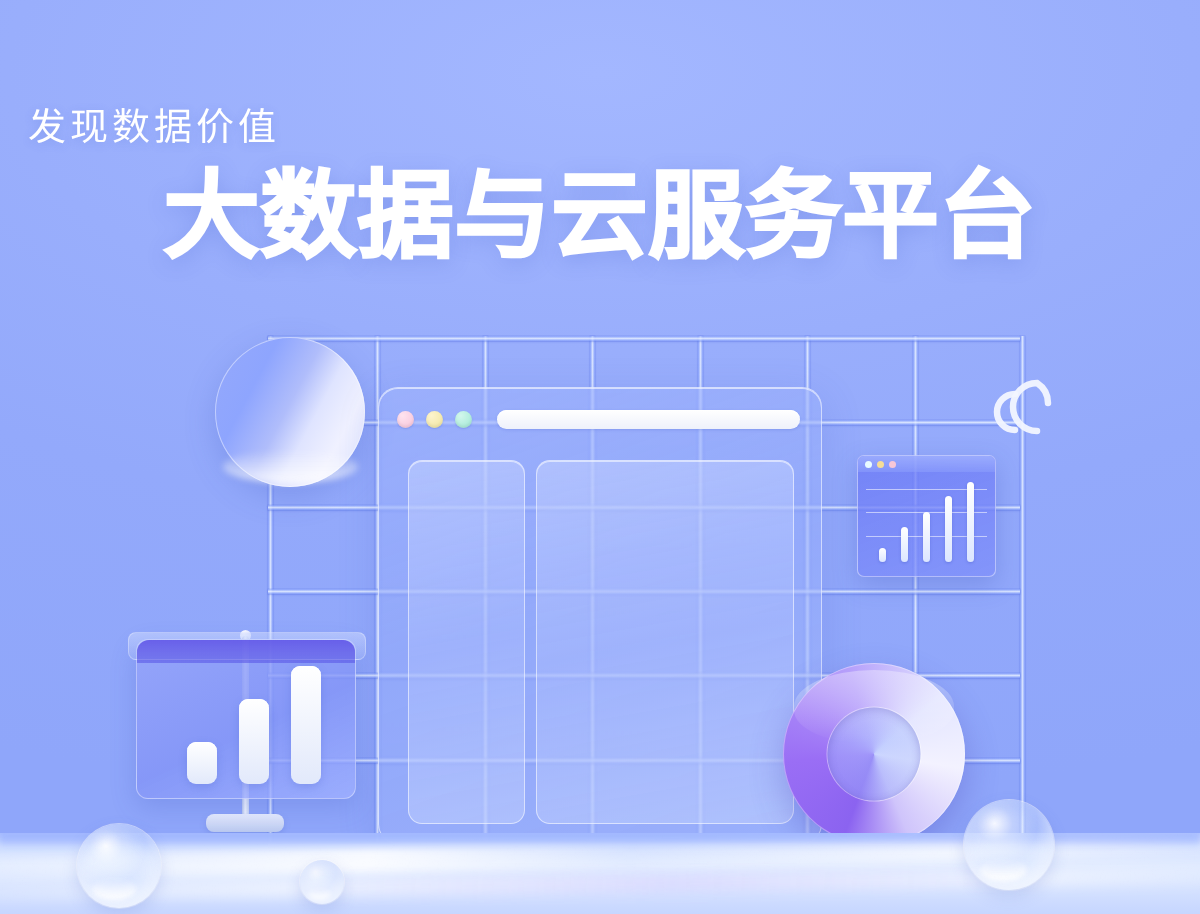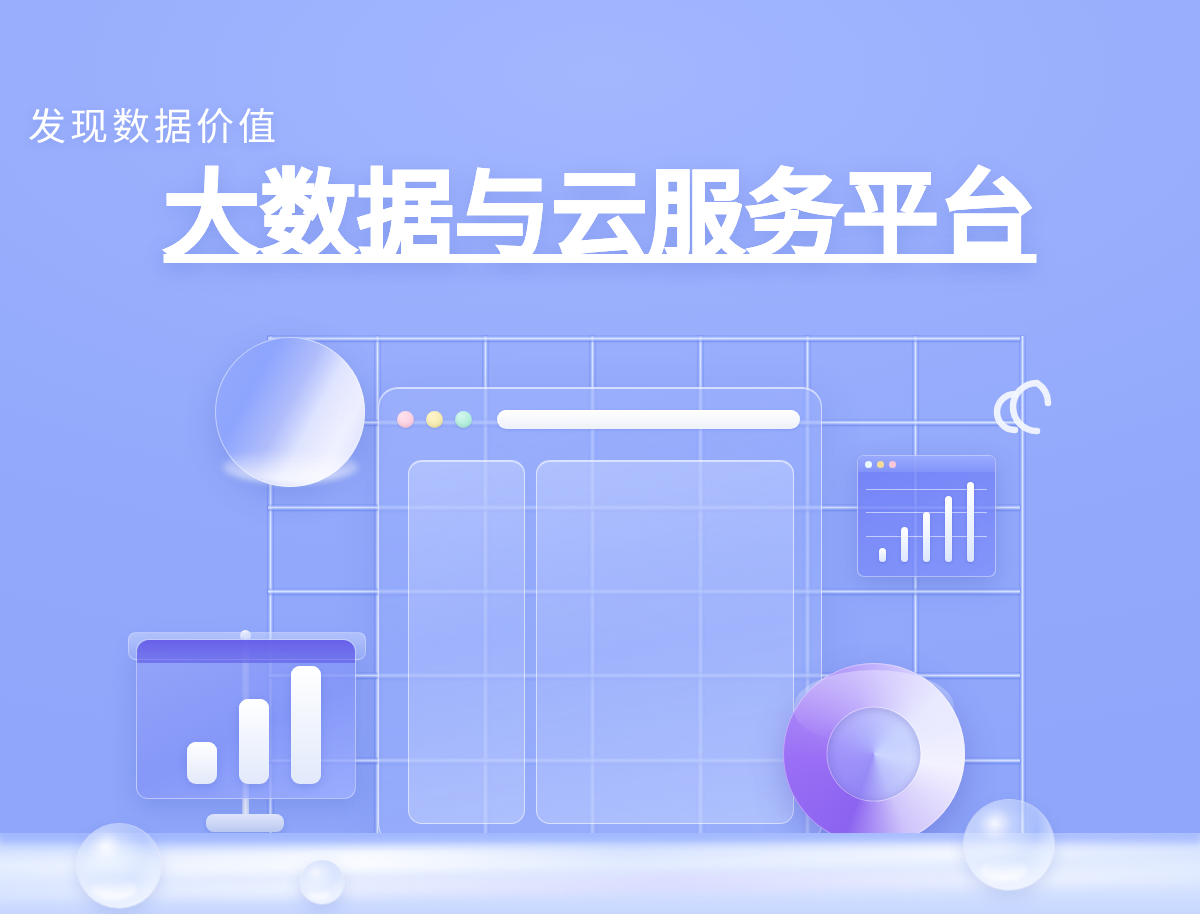--- a/index.html
+++ b/index.html
@@ -195,21 +195,20 @@
     position:absolute;left:0;right:0;top:96px;text-align:left;
     font-size:38px;font-weight:400;letter-spacing:4px;color:#ffffff;
     text-shadow:0 2px 10px rgba(70,95,200,.22);
     margin-left:28px;
   }
   .headline{
     position:absolute;left:0;right:0;top:166px;text-align:center;
     font-size:96px;line-height:1.04;font-weight:700;color:#ffffff;
     letter-spacing:1px;
     text-shadow:0 5px 22px rgba(64,88,200,.28);
-    text-decoration:underline;
     -webkit-text-stroke:2.5px #ffffff;
   }
   .subline{
     position:absolute;left:0;right:0;top:296px;text-align:center;
     font-size:25px;font-weight:400;color:#ffffff;letter-spacing:16px;
     text-indent:16px;
     text-shadow:0 2px 9px rgba(70,95,200,.20);
   }
 </style>
 </head>

